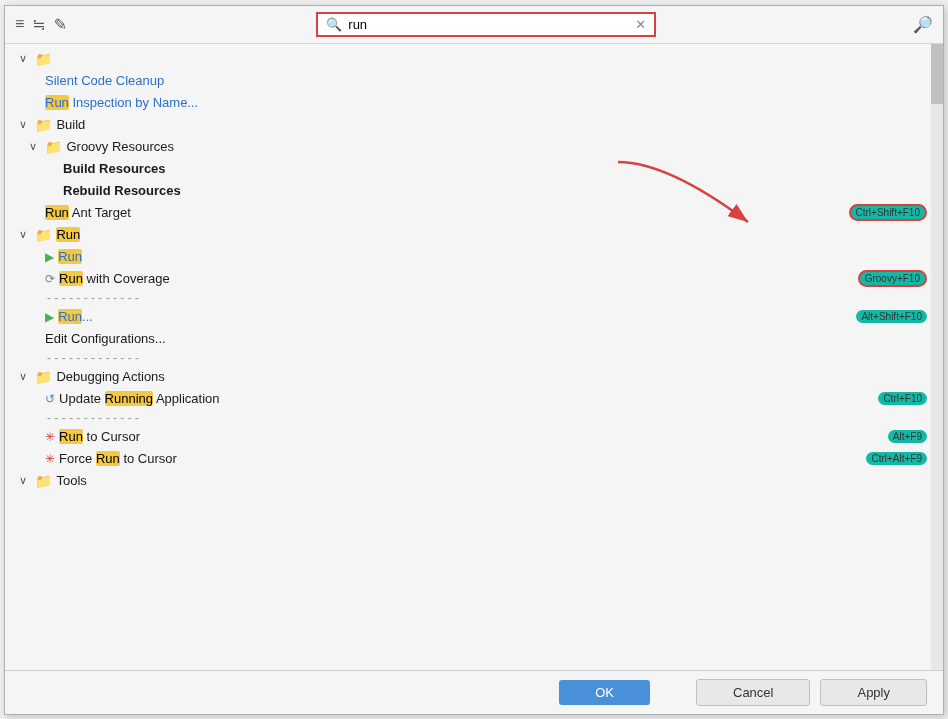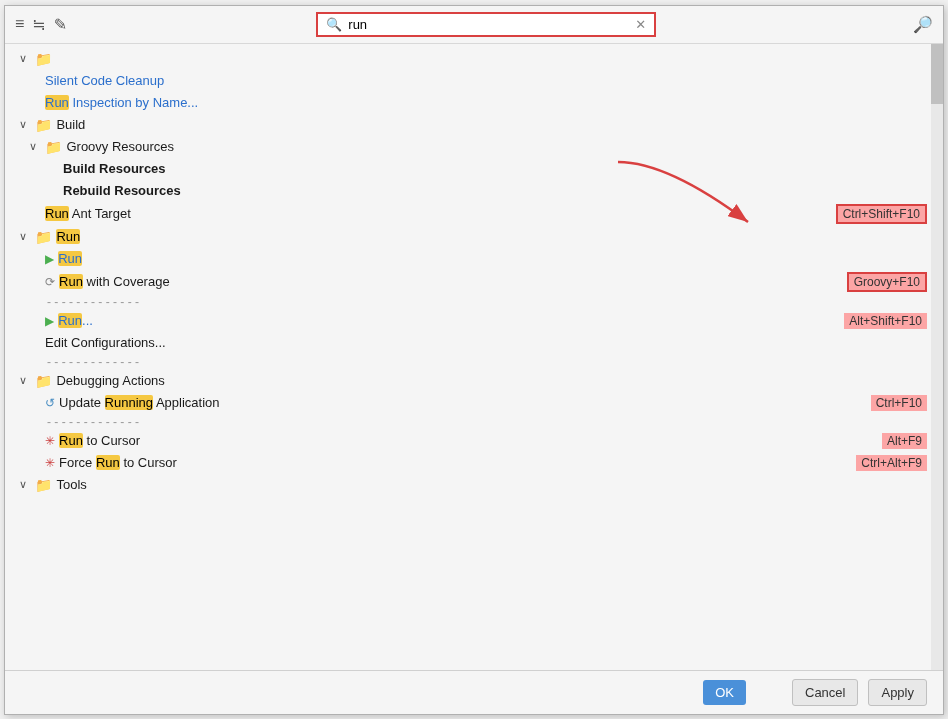--- a/index.html
+++ b/index.html
@@ -103,25 +103,25 @@
     .coverage-icon { color: #888; margin-right: 4px; font-size: 12px; }
     .update-icon { color: #4a8ec2; margin-right: 4px; font-size: 12px; }
     .cursor-icon { color: #cc4444; margin-right: 4px; font-size: 12px; }
 
     .item-label { flex: 1; color: #1a1a1a; }
     .highlight { background: #f5c842; color: #000; border-radius: 2px; }
     .link-text { color: #2b6fcc; }
     .link-highlight { background: #f5c842; color: #2b6fcc; border-radius: 2px; }
 
     .shortcut {
-      font-size: 12px;
+      font-size: 10px;
       color: #333;
-      background: #fca5a5;
+      background: #14b8a6;
       padding: 1px 5px;
-      border-radius: 0;
+      border-radius: 10px;
       margin-left: auto;
       white-space: nowrap;
     }
     .shortcut-highlighted {
       border: 2px solid #d94040;
     }
 
     .separator {
       padding-left: 42px;
       color: #999;
@@ -134,21 +134,21 @@
     .footer {
       display: flex;
       justify-content: flex-end;
       align-items: center;
       padding: 8px 16px;
       gap: 10px;
       background: #f5f5f5;
       border-top: 1px solid #d0d0d0;
     }
     .btn {
-      padding: 5px 12px;
+      padding: 5px 36px;
       font-size: 13px;
       border: none;
       border-radius: 3px;
       cursor: pointer;
     }
     .btn-ok {
       background: #4a90d9;
       color: white;
     }
     .btn-cancel {

